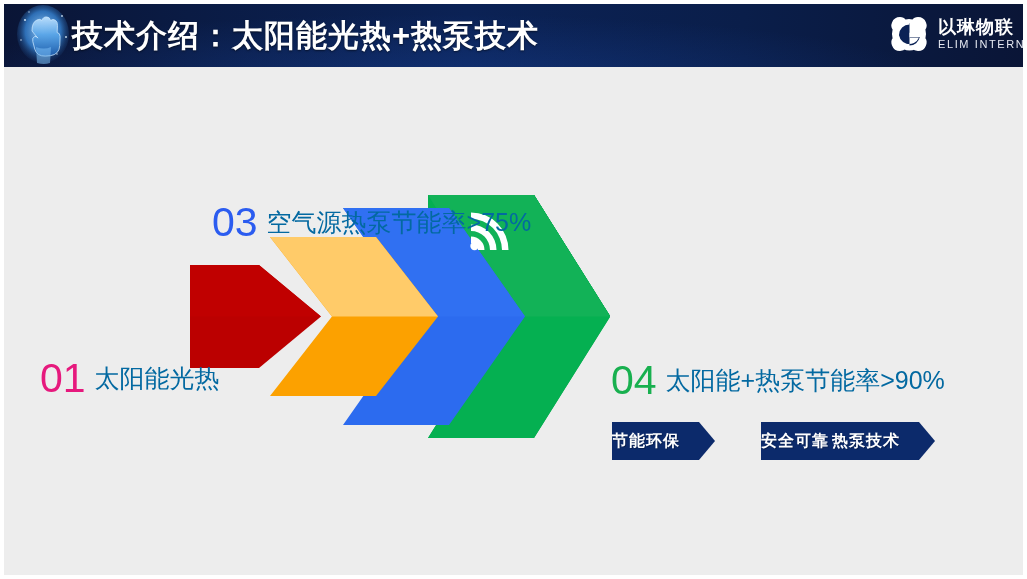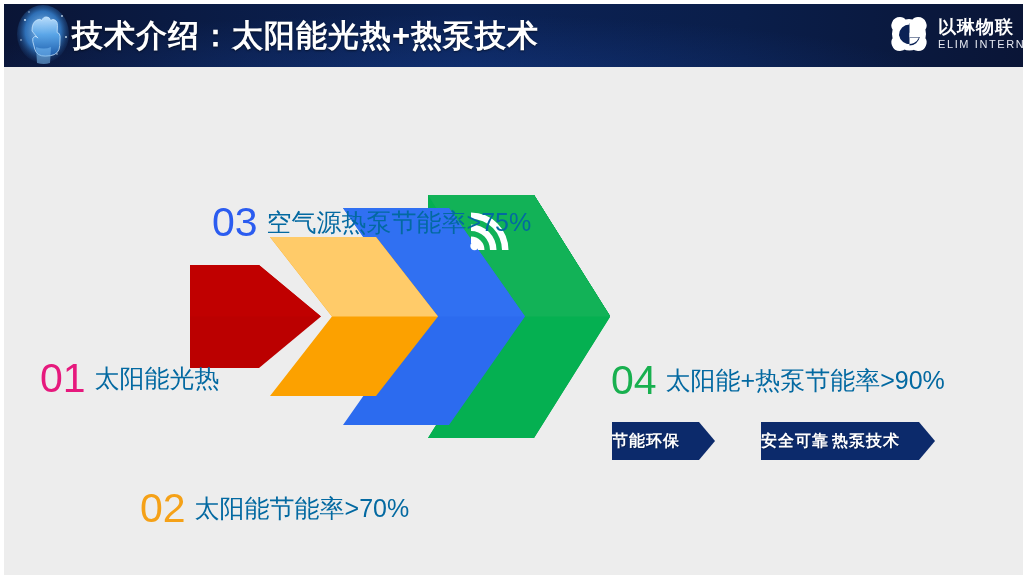--- a/index.html
+++ b/index.html
@@ -255,23 +255,20 @@
         <path d="M0 29.5 a13.5 13.5 0 0 1 13.5 13.5 l-6.5 0 a7 7 0 0 0 -7 -7 z"></path>
         <path d="M0 17.5 a25.5 25.5 0 0 1 25.5 25.5 l-6.5 0 a19 19 0 0 0 -19 -19 z"></path>
         <path d="M0 5.5 a37.5 37.5 0 0 1 37.5 37.5 l-6.5 0 a31 31 0 0 0 -31 -31 z"></path>
       </g>
     </svg>
 
     <div class="step-label" id="label-01">
       <span class="step-num">01</span><span class="step-text">太阳能光热</span>
     </div>
 
-    <div class="step-label" id="label-02">
-      <span class="step-num">02</span><span class="step-text">太阳能节能率&gt;70%</span>
-    </div>
 
     <div class="step-label" id="label-03">
       <span class="step-num">03</span><span class="step-text">空气源热泵节能率&gt;75%</span>
     </div>
 
     <div class="step-label" id="label-04">
       <span class="step-num">04</span><span class="step-text">太阳能+热泵节能率&gt;90%</span>
     </div>
 
     <div id="badges">

